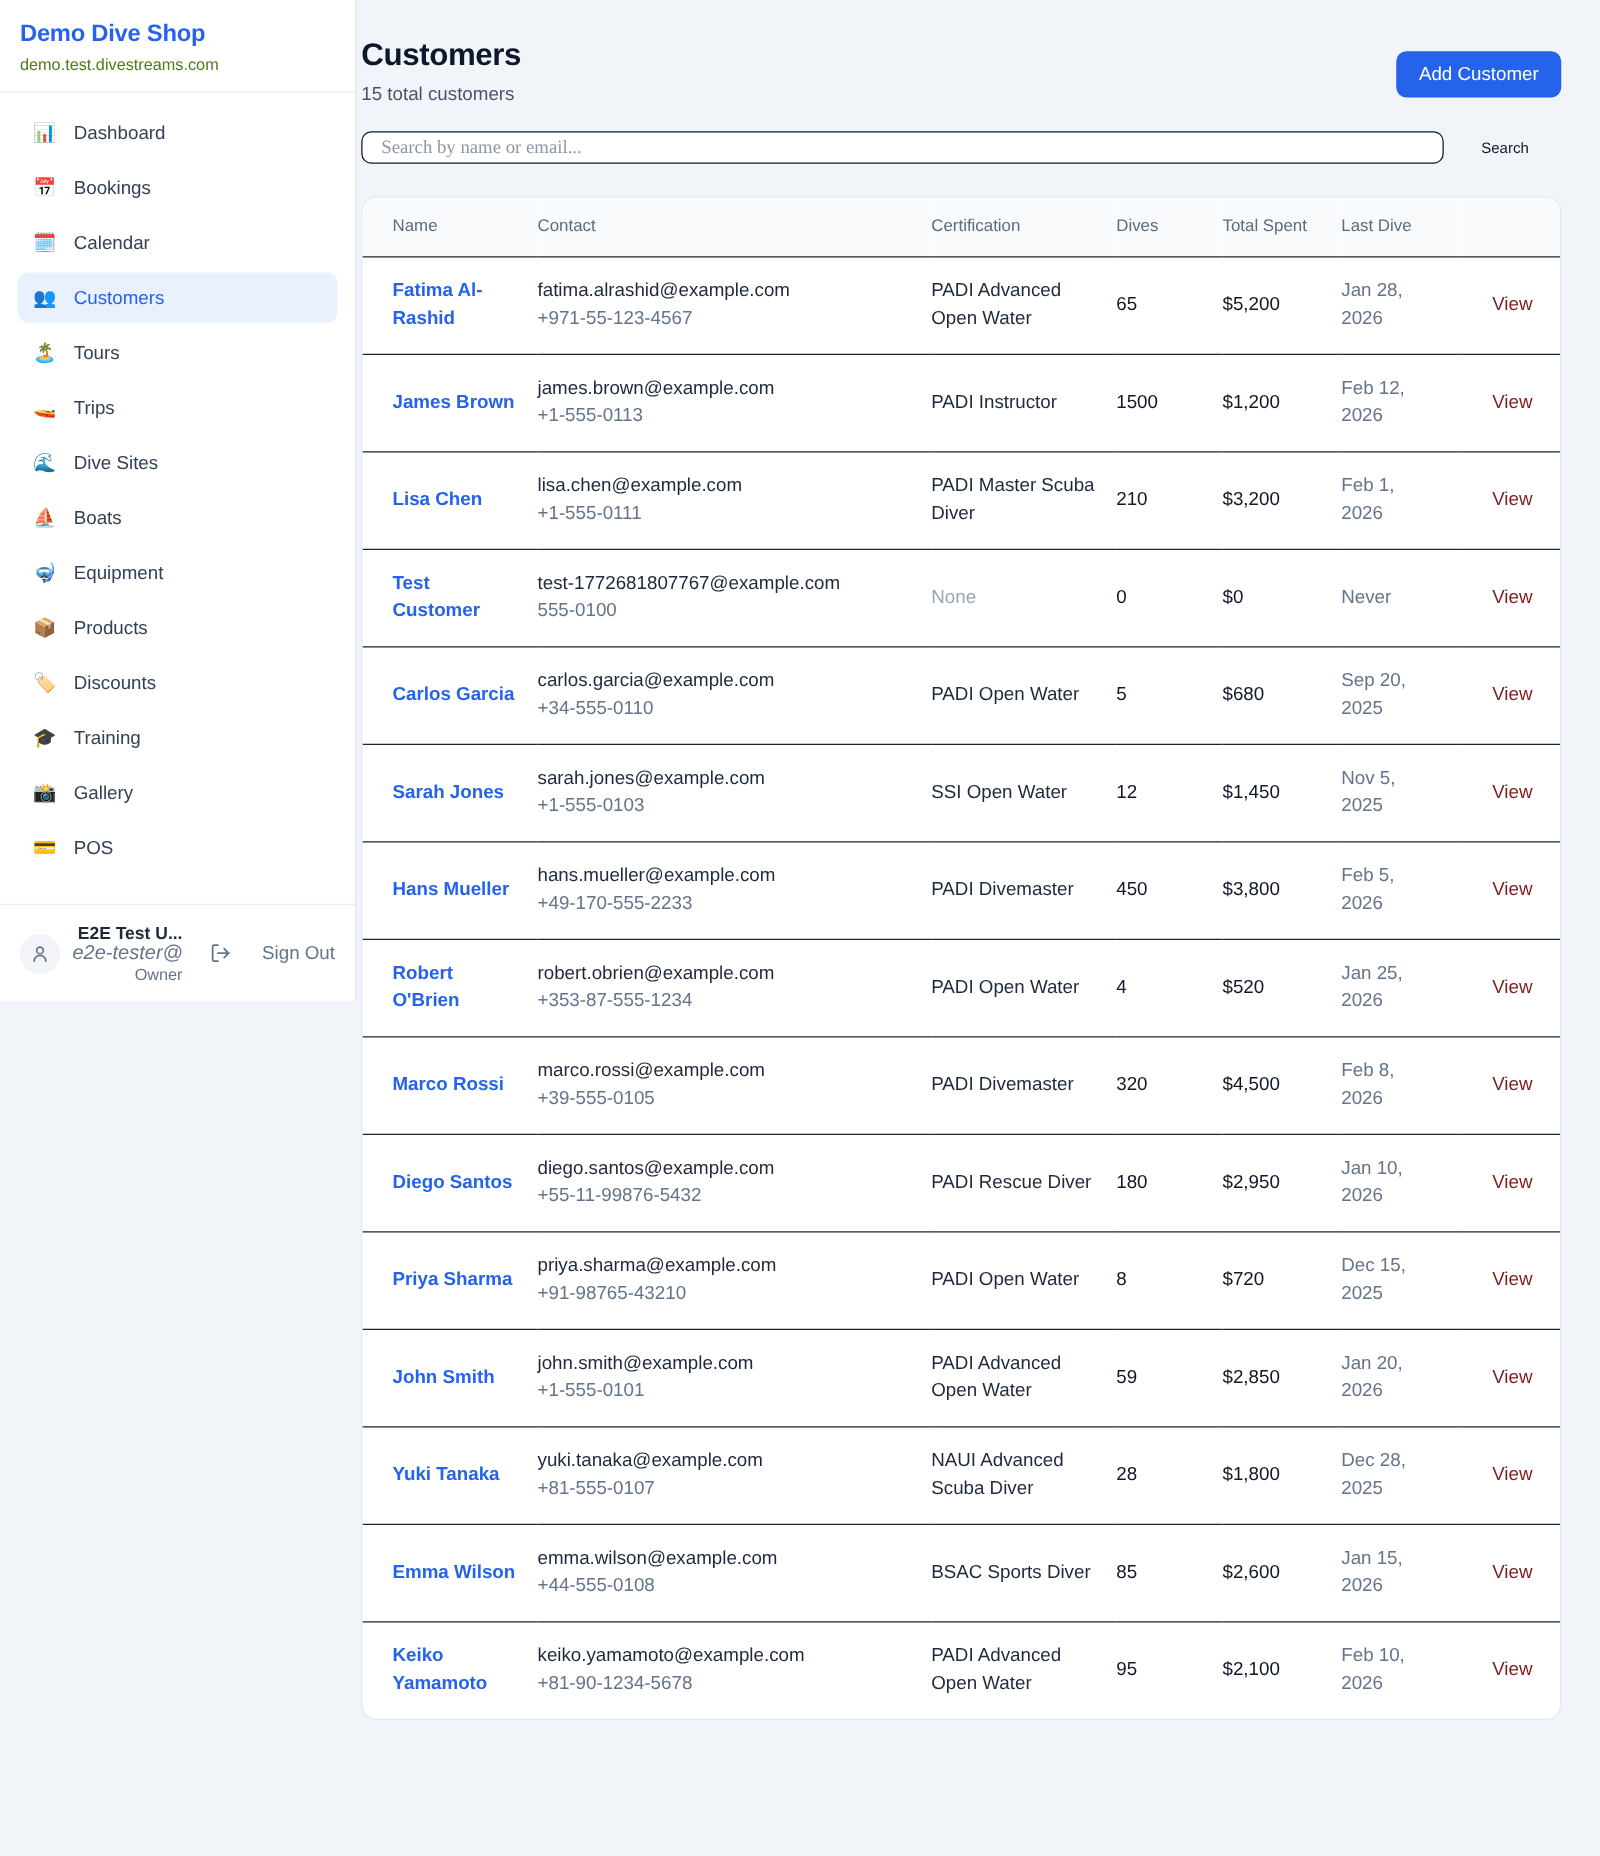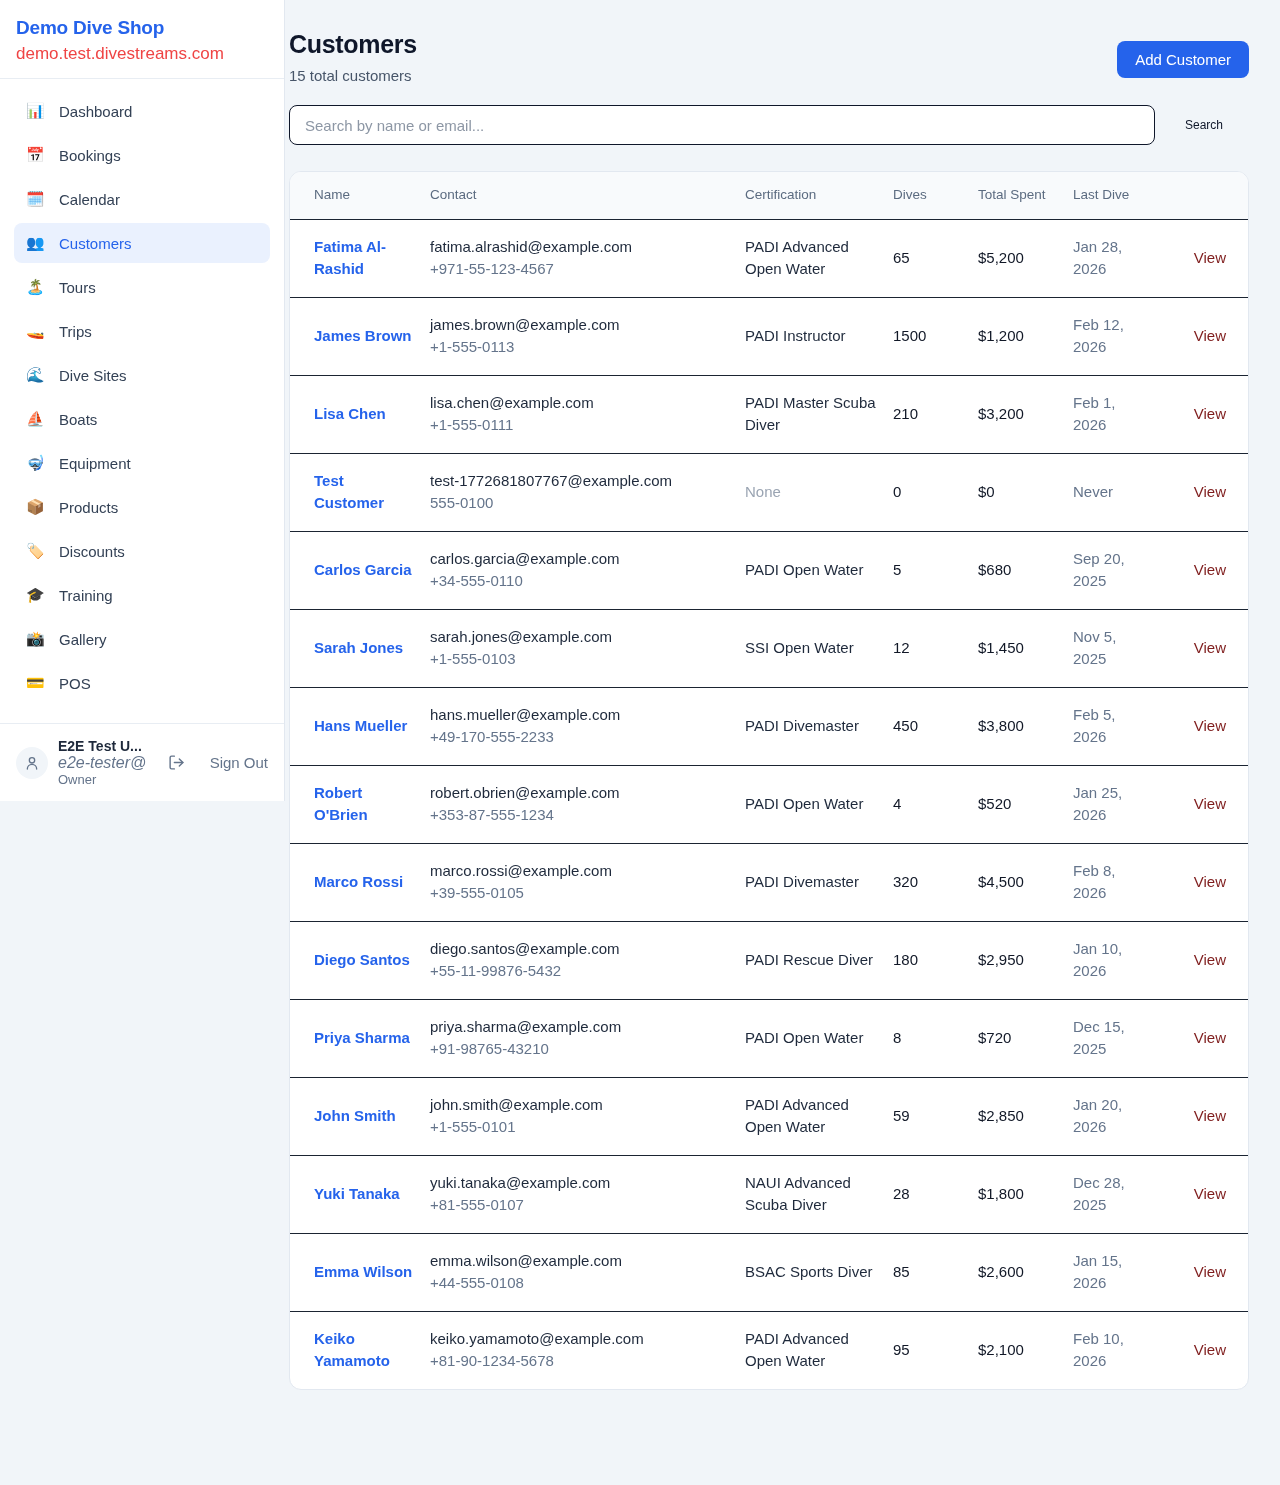--- a/index.html
+++ b/index.html
@@ -14,21 +14,21 @@
   
   .sidebar {
     position: absolute; left: 0; top: 0;
     width: 285px; height: 801px;
     background: #ffffff;
     border-right: 1px solid #e2e8f0;
     display: flex; flex-direction: column;
   }
   .sidebar-header { padding: 17px 16px 14px 16px; border-bottom: 1px solid #e8edf3; }
   .shop-name { color: #2563eb; font-size: 19px; font-weight: 700; letter-spacing: -0.2px; }
-  .shop-domain { color: #ef4444; font-size: 17px; margin-top: 5px; }
+  .shop-domain { color: #4d7c0f; font-size: 13px; margin-top: 5px; }
 
   .nav { padding: 12px 14px; flex: 1 1 auto; }
   .nav-item {
     display: flex; align-items: center;
     height: 40px; margin-bottom: 4px;
     padding: 0 12px; border-radius: 8px;
     color: #334155; font-size: 15px; cursor: pointer;
   }
   .nav-item.active { background: #eaf1fe; color: #2563eb; font-weight: 500; }
   .nav-icon { width: 20px; text-align: center; font-size: 15px; margin-right: 13px; }
@@ -37,21 +37,21 @@
     border-top: 1px solid #e8edf3;
     padding: 14px 16px 14px 16px;
     display: flex; align-items: center;
   }
   .avatar {
     width: 32px; height: 32px; border-radius: 50%;
     background: #f1f5f9; color: #64748b;
     display: flex; align-items: center; justify-content: center;
     flex: 0 0 auto;
   }
-  .user-block { margin-left: 10px; min-width: 0; width: 88px; }
+  .user-block { margin-left: 10px; min-width: 0; width: 88px; text-align: right; }
   .user-name { font-size: 14px; font-weight: 700; color: #1e293b; white-space: nowrap; overflow: hidden; }
   .user-email { font-size: 16px; color: #64748b; white-space: nowrap; overflow: hidden; font-style: italic; }
   .user-role { font-size: 13px; color: #64748b; }
   .signout {
     margin-left: auto; display: flex; align-items: center; gap: 25px;
     color: #64748b; font-size: 15px; cursor: pointer; background: none; border: none;
     font-family: inherit;
   }
 
   
@@ -61,23 +61,23 @@
   .page-title { font-size: 25px; font-weight: 700; color: #0f172a; letter-spacing: -0.3px; }
   .page-subtitle { font-size: 15px; color: #475569; margin-top: 8px; }
   .btn-primary {
     background: #2563eb; color: #ffffff; border: none; border-radius: 8px;
     font-size: 15px; font-weight: 500; padding: 0 18px; height: 37px;
     font-family: inherit; cursor: pointer; margin-top: 11px;
   }
 
   .search-row { display: flex; align-items: center; margin-top: 21px; }
   .search-input {
-    flex: 1 1 auto; height: 40px;
+    flex: 1 1 auto; height: 26px;
     border: 1px solid #0f172a; border-radius: 8px;
-    padding: 0 15px; font-size: 15px; font-family: Liberation Sans, sans-serif;
+    padding: 0 15px; font-size: 15px; font-family: Liberation Serif, serif;
     color: #0f172a; background: #ffffff; outline: none;
   }
   .search-input::placeholder { color: #8d97a5; }
   .search-btn {
     background: none; border: none; font-family: inherit;
     font-size: 12px; font-weight: 500; color: #0f172a;
     padding: 0 26px 0 30px; cursor: pointer;
   }
 
   

